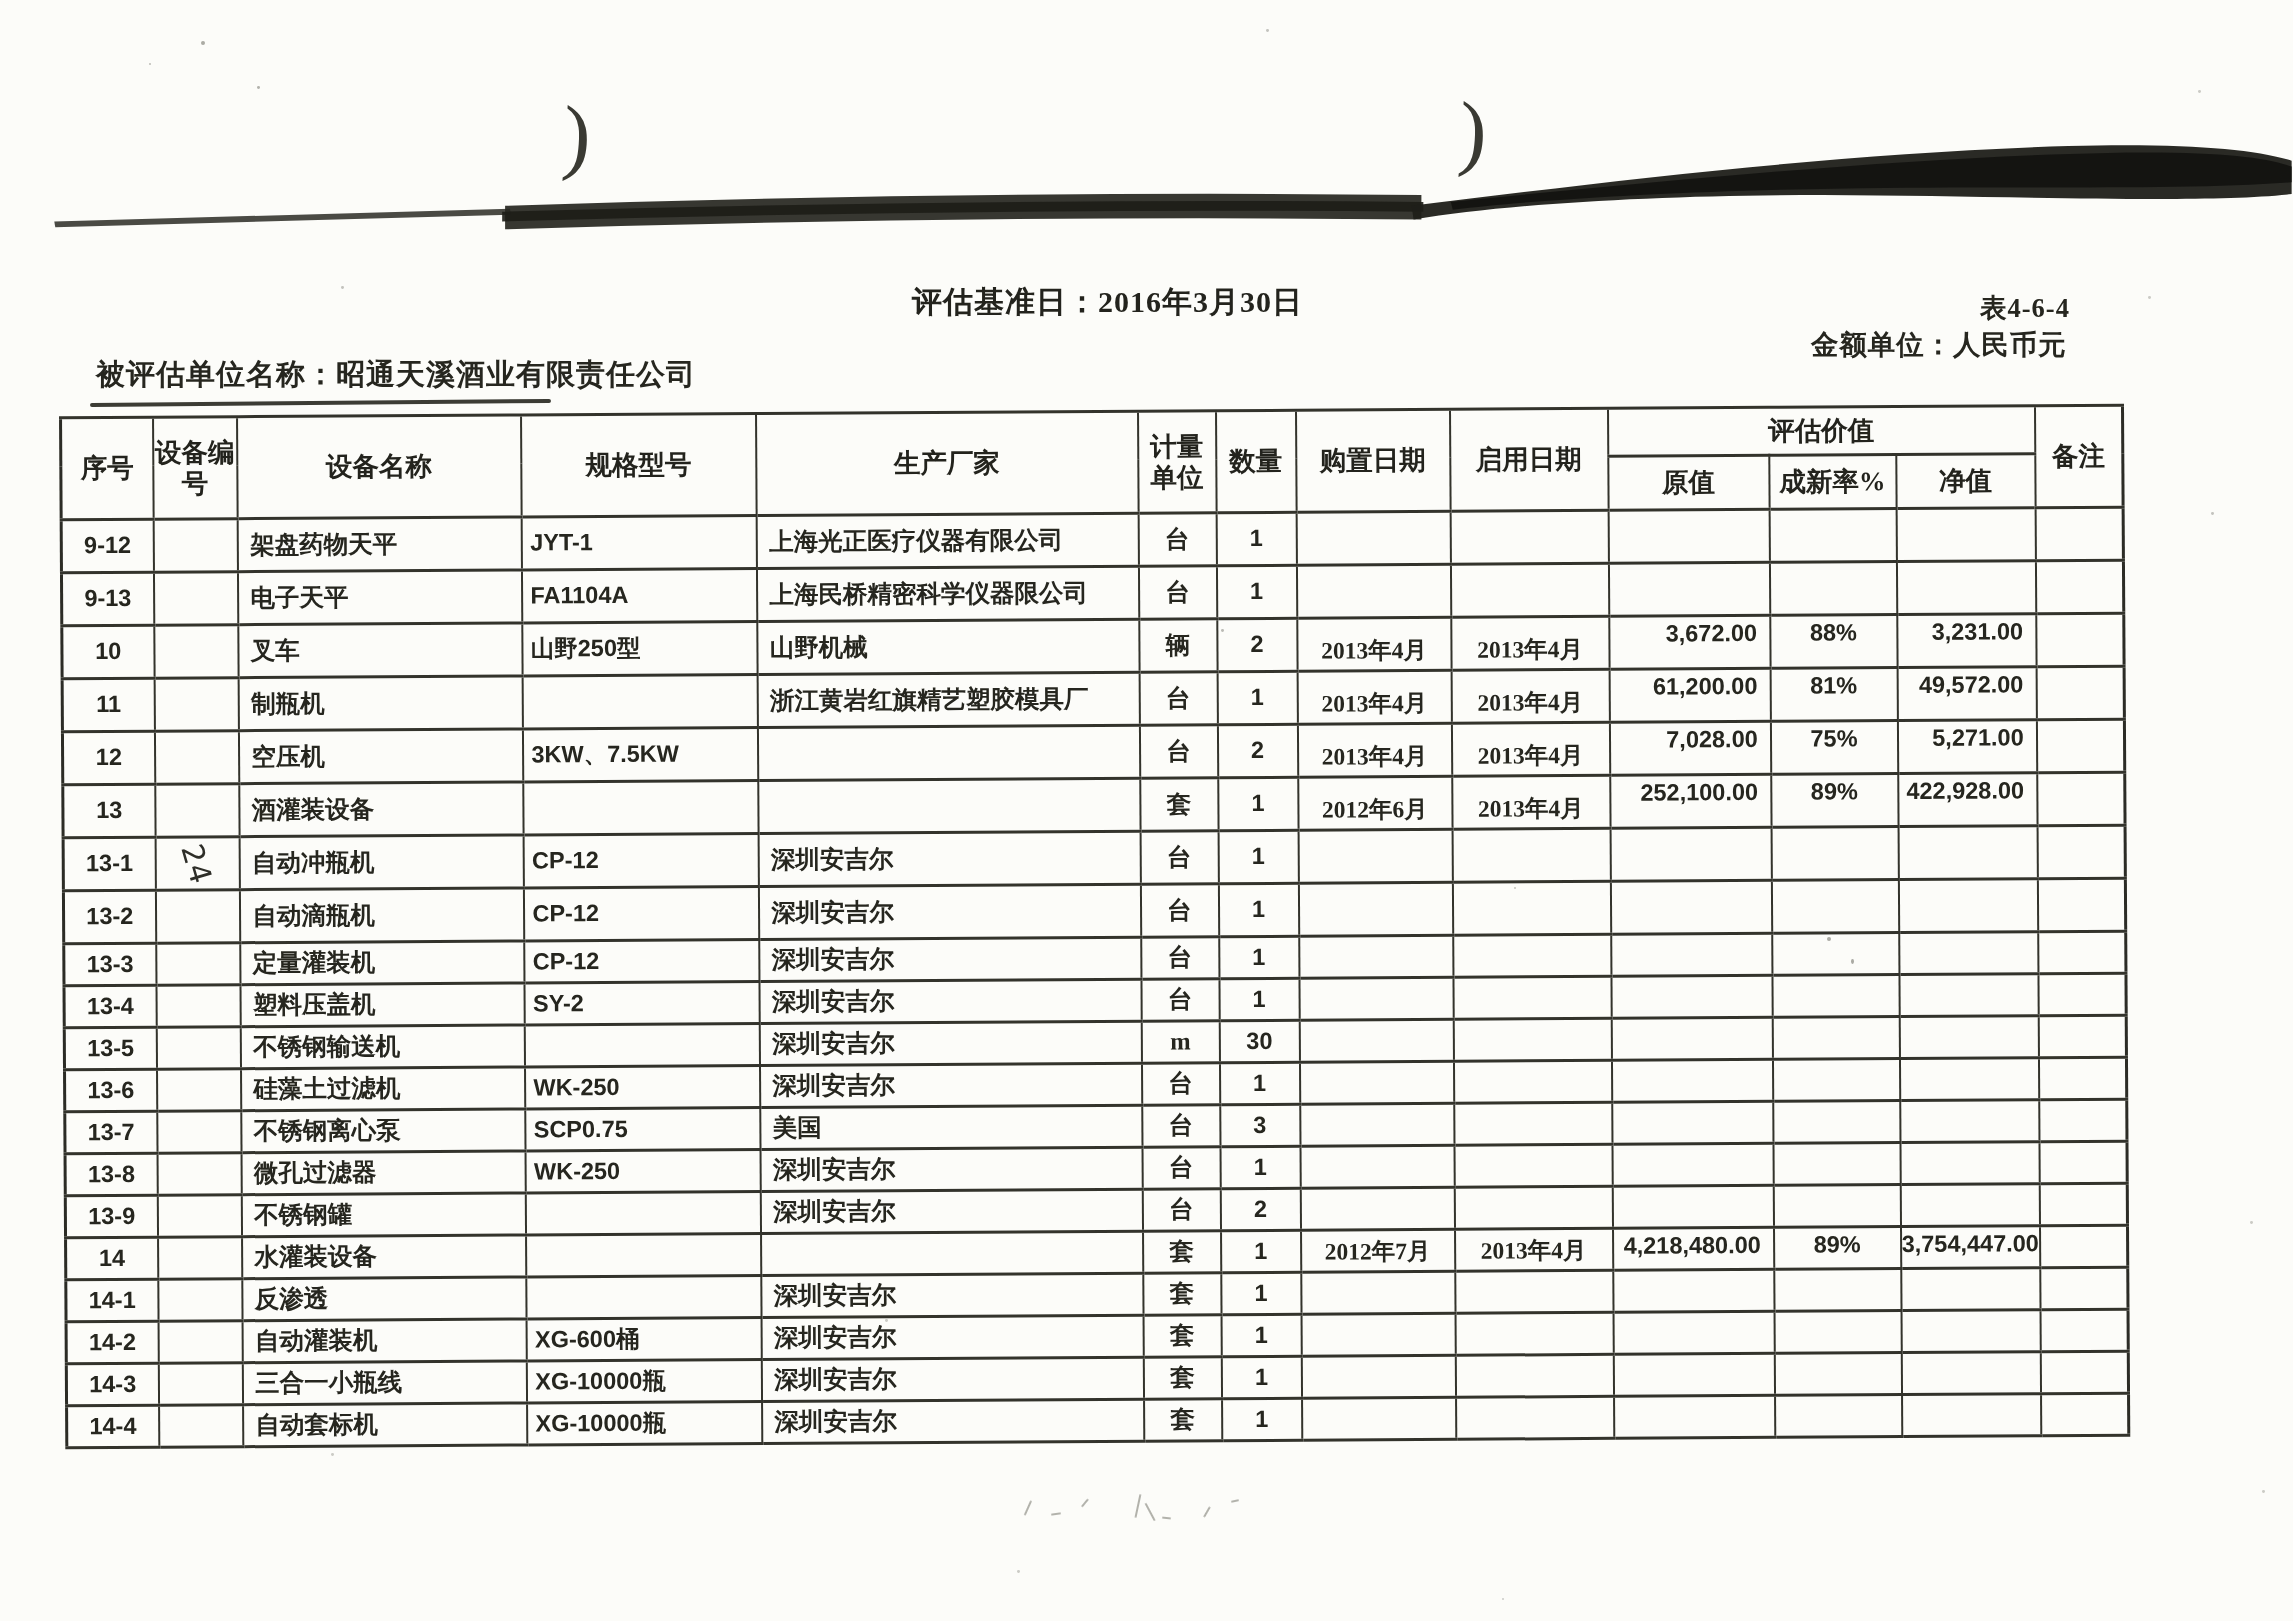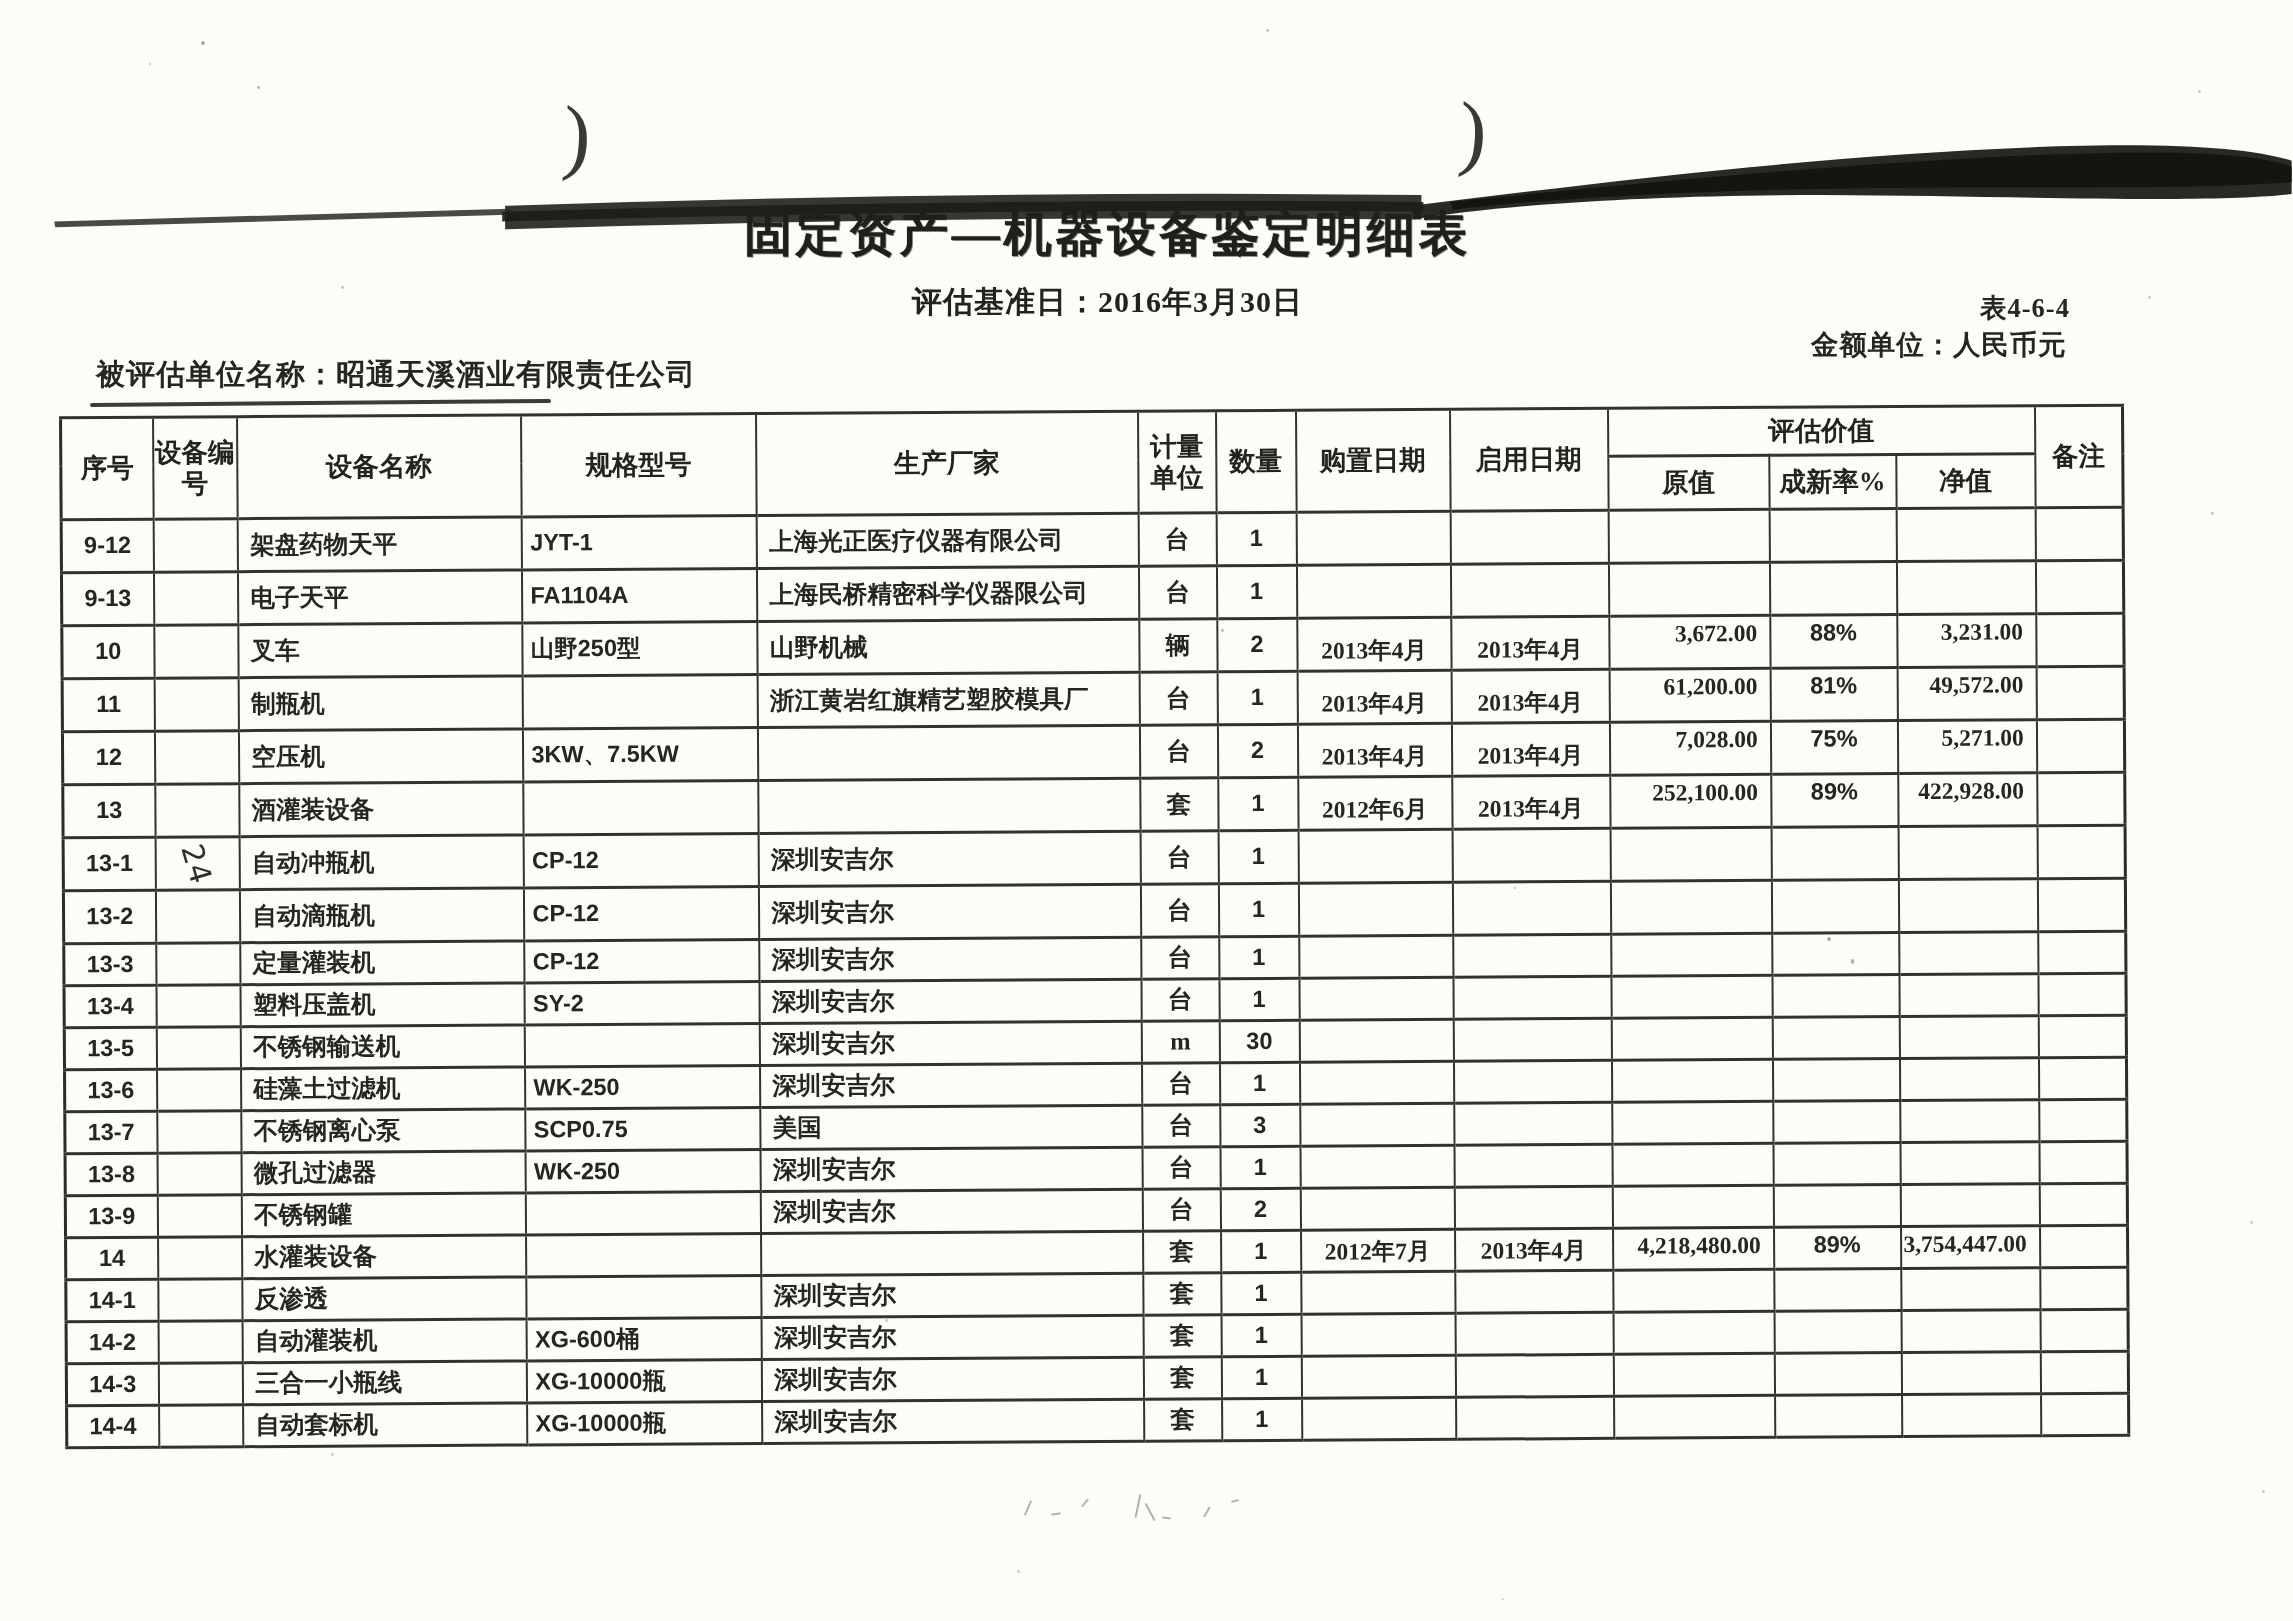--- a/index.html
+++ b/index.html
@@ -39,21 +39,21 @@
   thead tr.h2 th{height:51px;}
   tbody td{font-size:24.5px;font-weight:700;color:#26261f;line-height:1.1;}
   tbody tr{height:42px;}
   tbody tr.tall{height:53px;}
   .c-no,.c-code,.c-unit,.c-qty,.c-buy,.c-use,.c-rate{text-align:center;}
   .c-name,.c-maker{text-align:left;padding-left:11.8px;}
   .c-model{text-align:left;padding-left:7.8px;font-family:"Liberation Sans","DejaVu Sans",sans-serif;font-weight:700;font-size:23.5px;}
   .c-no{font-family:"Liberation Sans","DejaVu Sans",sans-serif;font-size:23.5px;font-weight:700;margin-left:12px;}
   .c-qty{font-family:"Liberation Sans","DejaVu Sans",sans-serif;font-size:23.5px;}
   .c-buy,.c-use{font-size:23.5px;}
-  .c-orig,.c-net{text-align:right;padding-right:11.8px;font-family:Liberation Serif, serif;font-size:23.5px;}
+  .c-orig,.c-net{text-align:right;padding-right:11.8px;font-family:Liberation Sans, sans-serif;font-size:23.5px;}
   .c-rate{font-family:"Liberation Sans","DejaVu Sans",sans-serif;font-size:23.5px;}
   tr.has-dates .c-buy,tr.has-dates .c-use{vertical-align:bottom;padding-bottom:4.9px;}
   tr.has-dates .c-orig,tr.has-dates .c-rate,tr.has-dates .c-net{vertical-align:top;padding-top:3.9px;}
   .hand{
     display:inline-block;transform:rotate(74deg);font-family:"DejaVu Sans",sans-serif;
     font-size:30px;font-weight:400;color:#2e2e28;letter-spacing:1px;
   }
   
   .speck{position:absolute;background:#59594f;border-radius:50%;}
   .pencil{position:absolute;background:#6a6a60;opacity:.5;border-radius:2px;filter:blur(0.4px);}
@@ -69,21 +69,20 @@
     <path d="M512,216 Q1000,202 1452,206 L1452,216 Q1000,212 512,226 Z" fill="#1d1d17" opacity="0.9"></path>
     <path d="M1440,210 C1650,184 1880,156 2110,149 C2230,146 2300,152 2338,164
              L2338,198 C2250,208 2060,200 1860,199 C1700,199 1545,207 1442,224 Z" fill="#1f1f19" opacity="0.95"></path>
     <path d="M1480,206 C1700,184 1950,160 2150,156 C2260,154 2310,160 2338,170
              L2338,186 C2240,194 2080,190 1900,192 C1740,194 1580,202 1482,214 Z" fill="#121210" opacity="0.9"></path>
   </svg>
 
   <div class="paren paren-left">)</div>
   <div class="paren paren-right">)</div>
 
-  <div class="doc-title">固定资产—机器设备鉴定明细表</div>
   <div class="doc-subtitle">评估基准日：2016年3月30日</div>
   <div class="form-no">表4-6-4</div>
   <div class="amount-unit">金额单位：人民币元</div>
   <div class="entity-line">被评估单位名称：昭通天溪酒业有限责任公司</div>
   <div class="entity-underline"></div>
 
   <div class="table-wrap">
     <table>
       <colgroup>
         <col style="width:92px">

